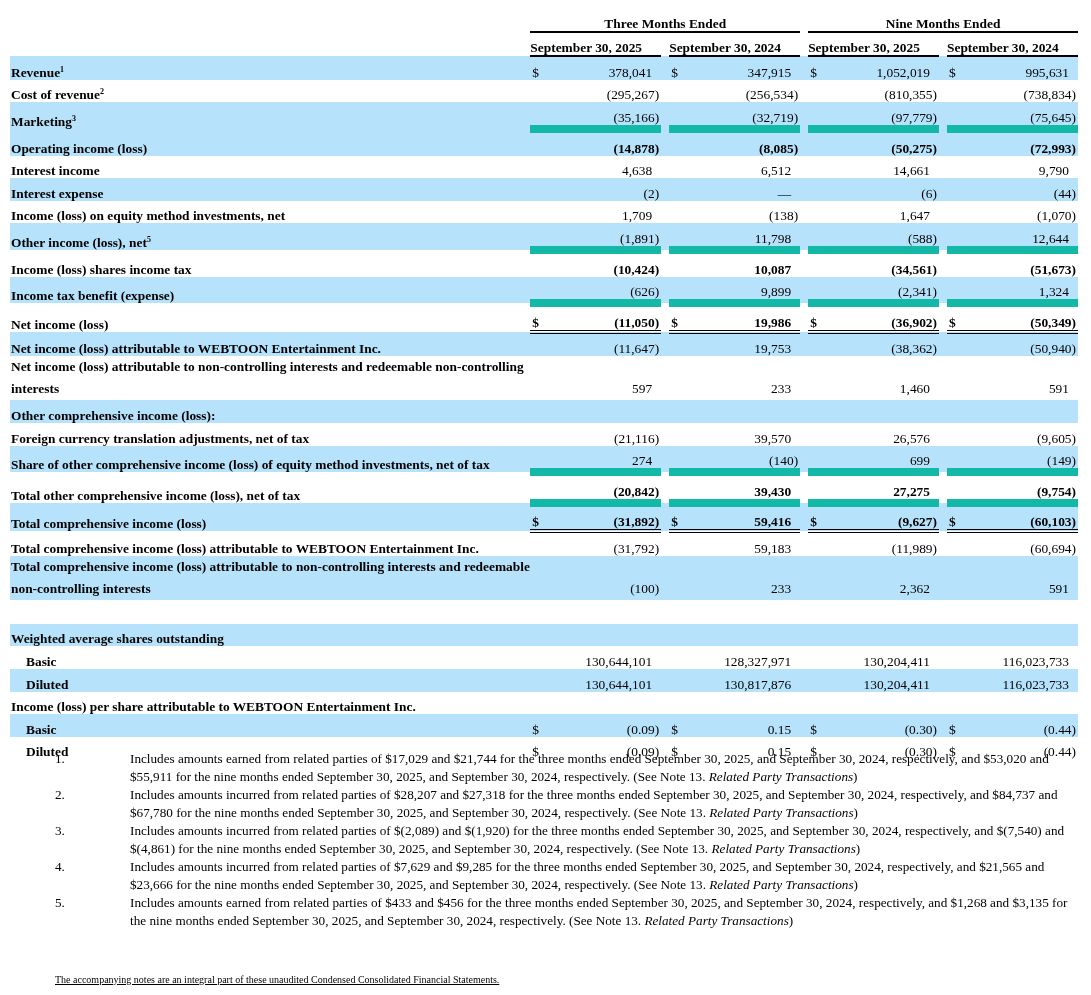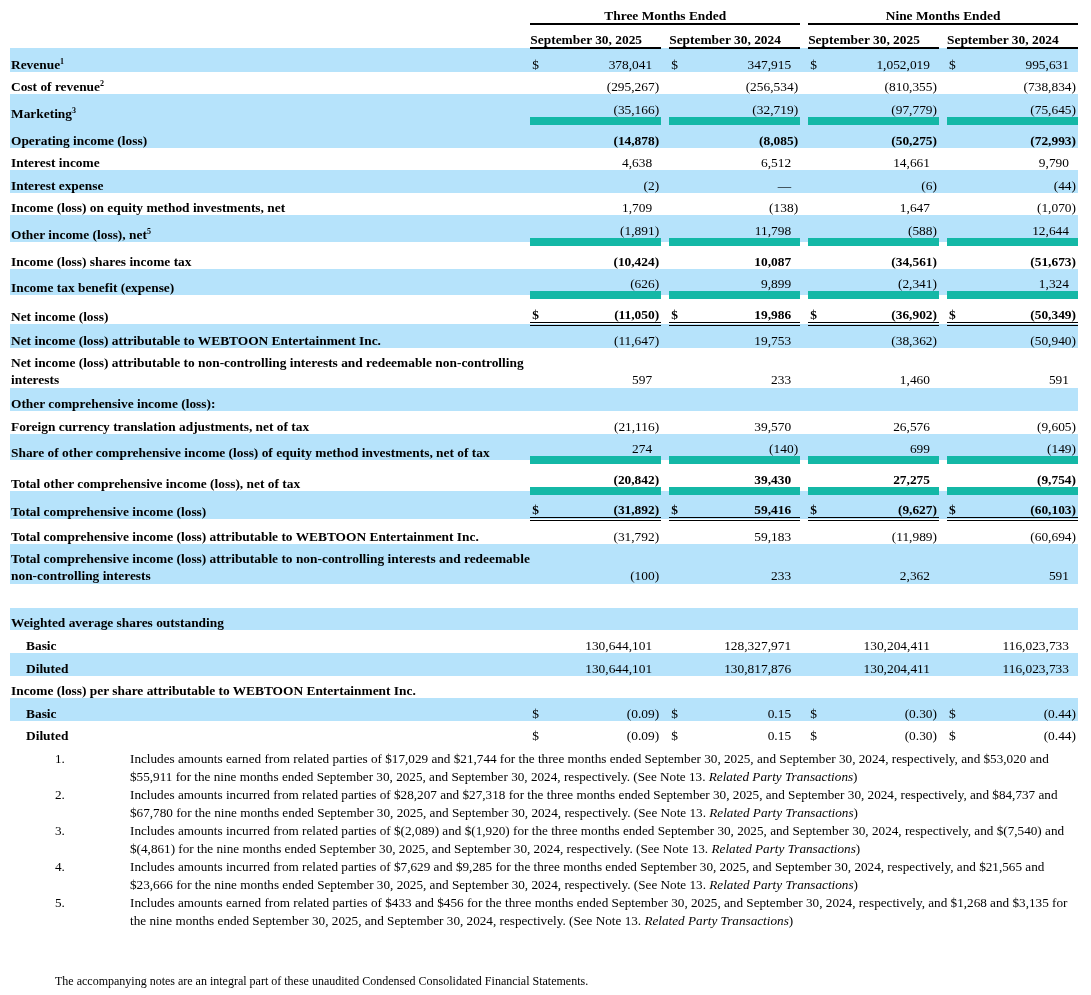--- a/index.html
+++ b/index.html
@@ -2,49 +2,49 @@
 <html><head>
 <meta charset="utf-8">
 <style>
   html, body { margin: 0; padding: 0; background: #ffffff; }
   body {
     width: 1091px; height: 995px; overflow: hidden;
     font-family: "Liberation Serif", "DejaVu Serif", serif;
     font-size: 13.4px; color: #000;
     position: relative;
   }
-  .wrap { position: absolute; left: 10px; top: 0; width: 1068px; }
+  .wrap { position: absolute; left: 10px; top: 8px; width: 1068px; }
   table.fs { border-collapse: collapse; width: 1068px; table-layout: fixed; }
   table.fs td { padding: 0; height: 22.6px; line-height: 15px; vertical-align: bottom; white-space: nowrap; }
   col.lbl { width: 517px; }
   col.sp { width: 8px; }
   col.cur { width: 20px; }
   col.num { width: 110px; }
   .hdr-group td { height: 22px; font-weight: bold; text-align: center; vertical-align: bottom; }
   .hdr-group td.g { border-bottom: 2px solid #000; }
   .hdr-date td { height: 22px; font-weight: bold; }
   .hdr-date td.d { border-bottom: 2px solid #000; }
   tr.b td.lblc, tr.b td.cur, tr.b td.num, tr.b td.sp0 { background: #b6e3fb; }
   tr.b td.sp { background: #b6e3fb; }
   td.lblc { padding-left: 1px !important; font-weight: bold; }
   td.cur { text-align: left; padding-left: 2px !important; }
   td.num { text-align: right; padding-right: 2px !important; }
   td.num.paren-no { padding-right: 9px !important; }
   tr.bold td { font-weight: bold; }
   td.ind { padding-left: 16px !important; }
   td.top { border-top: 8px solid #14b8a6; }
   td.dbl { border-bottom: 4px double #000; }
-  tr.two td { height: 40px; white-space: normal; line-height: 17px; }
+  tr.two td { height: 40px; white-space: normal; line-height: 22px; }
   tr.gap td { height: 24px; background: #fff !important; }
   sup { font-size: 8px; vertical-align: 5px; line-height: 0; }
   .notes { position: absolute; left: 55px; top: 750px; width: 1020px; font-size: 13.2px; line-height: 18px; }
   .note { display: flex; }
   .note .n { width: 75px; flex: none; }
   .note .t { flex: 1; }
-  .closing { position: absolute; left: 55px; top: 974px; font-size: 12px; }
+  .closing { position: absolute; left: 55px; top: 974px; font-size: 10px; text-decoration: underline; }
   i { font-style: italic; }
 </style>
 </head>
 <body>
 
 <div class="wrap">
   <table class="fs">
     <colgroup>
       <col class="lbl">
       <col class="cur">

